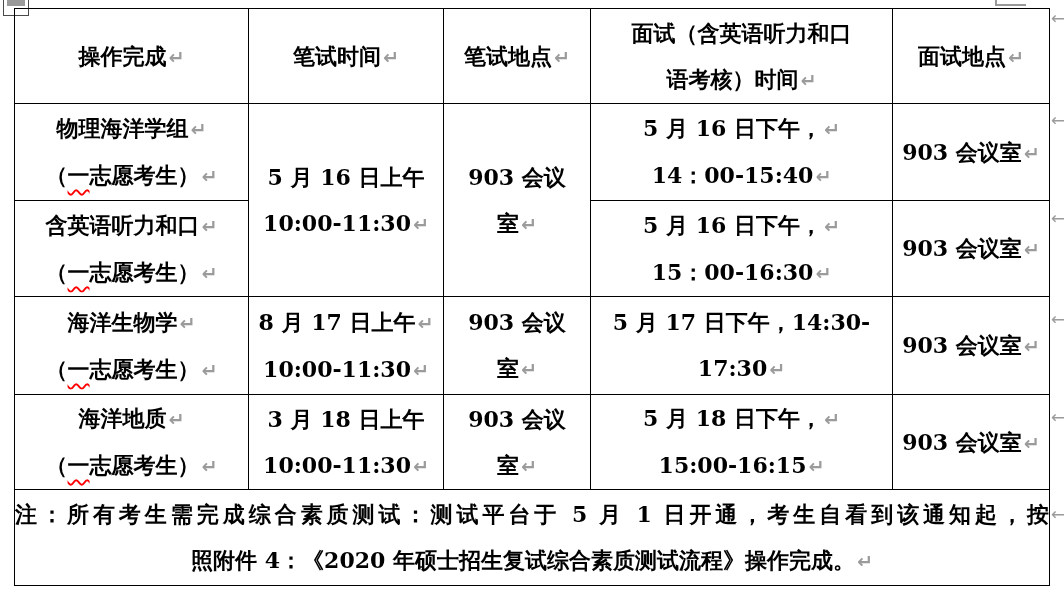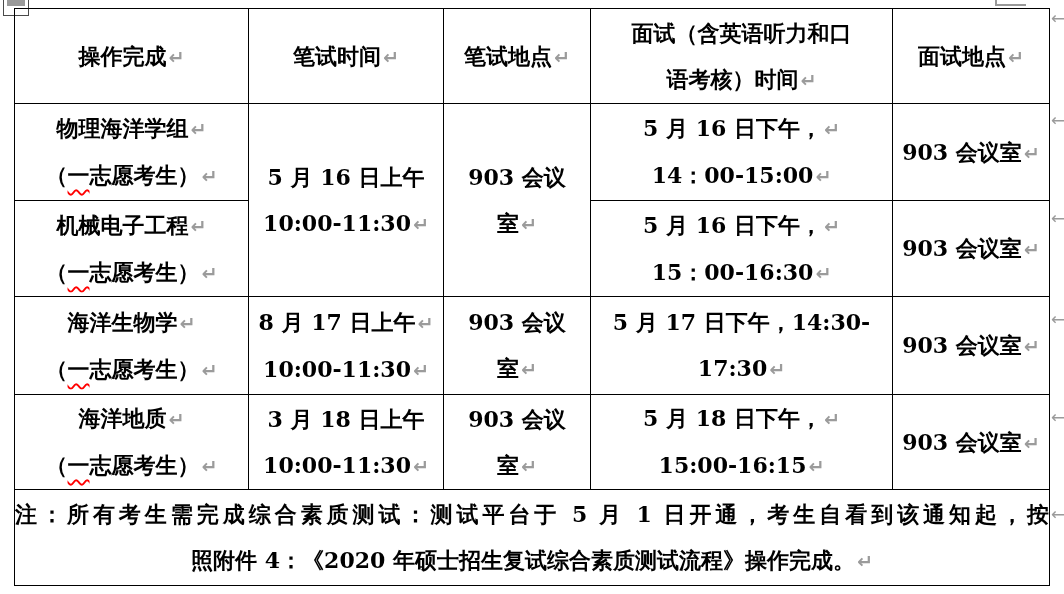--- a/index.html
+++ b/index.html
@@ -80,30 +80,30 @@
       <td rowspan="2">
         <div class="ln"><span>5 月 16 日上午</span></div>
         <div class="ln"><span>10:00-11:30</span><span class="pmark">↵</span></div>
       </td>
       <td rowspan="2">
         <div class="ln"><span>903 会议</span></div>
         <div class="ln"><span>室</span><span class="pmark">↵</span></div>
       </td>
       <td>
         <div class="ln"><span>5 月 16 日下午，</span><span class="pmark">↵</span></div>
-        <div class="ln"><span>14：00-15:00</span><span class="pmark">↵</span></div>
+        <div class="ln"><span>14：00-15:40</span><span class="pmark">↵</span></div>
       </td>
       <td>
         <div class="ln"><span>903 会议室</span><span class="pmark">↵</span></div>
       </td>
     </tr>
 
     <tr style="height:96px">
       <td>
-        <div class="ln"><span>机械电子工程</span><span class="pmark">↵</span></div>
+        <div class="ln"><span>含英语听力和口</span><span class="pmark">↵</span></div>
         <div class="ln"><span>（</span><span class="wavy">一</span><span>志愿考生）</span><span class="pmark">↵</span></div>
       </td>
       <td>
         <div class="ln"><span>5 月 16 日下午，</span><span class="pmark">↵</span></div>
         <div class="ln"><span>15：00-16:30</span><span class="pmark">↵</span></div>
       </td>
       <td>
         <div class="ln"><span>903 会议室</span><span class="pmark">↵</span></div>
       </td>
     </tr>

